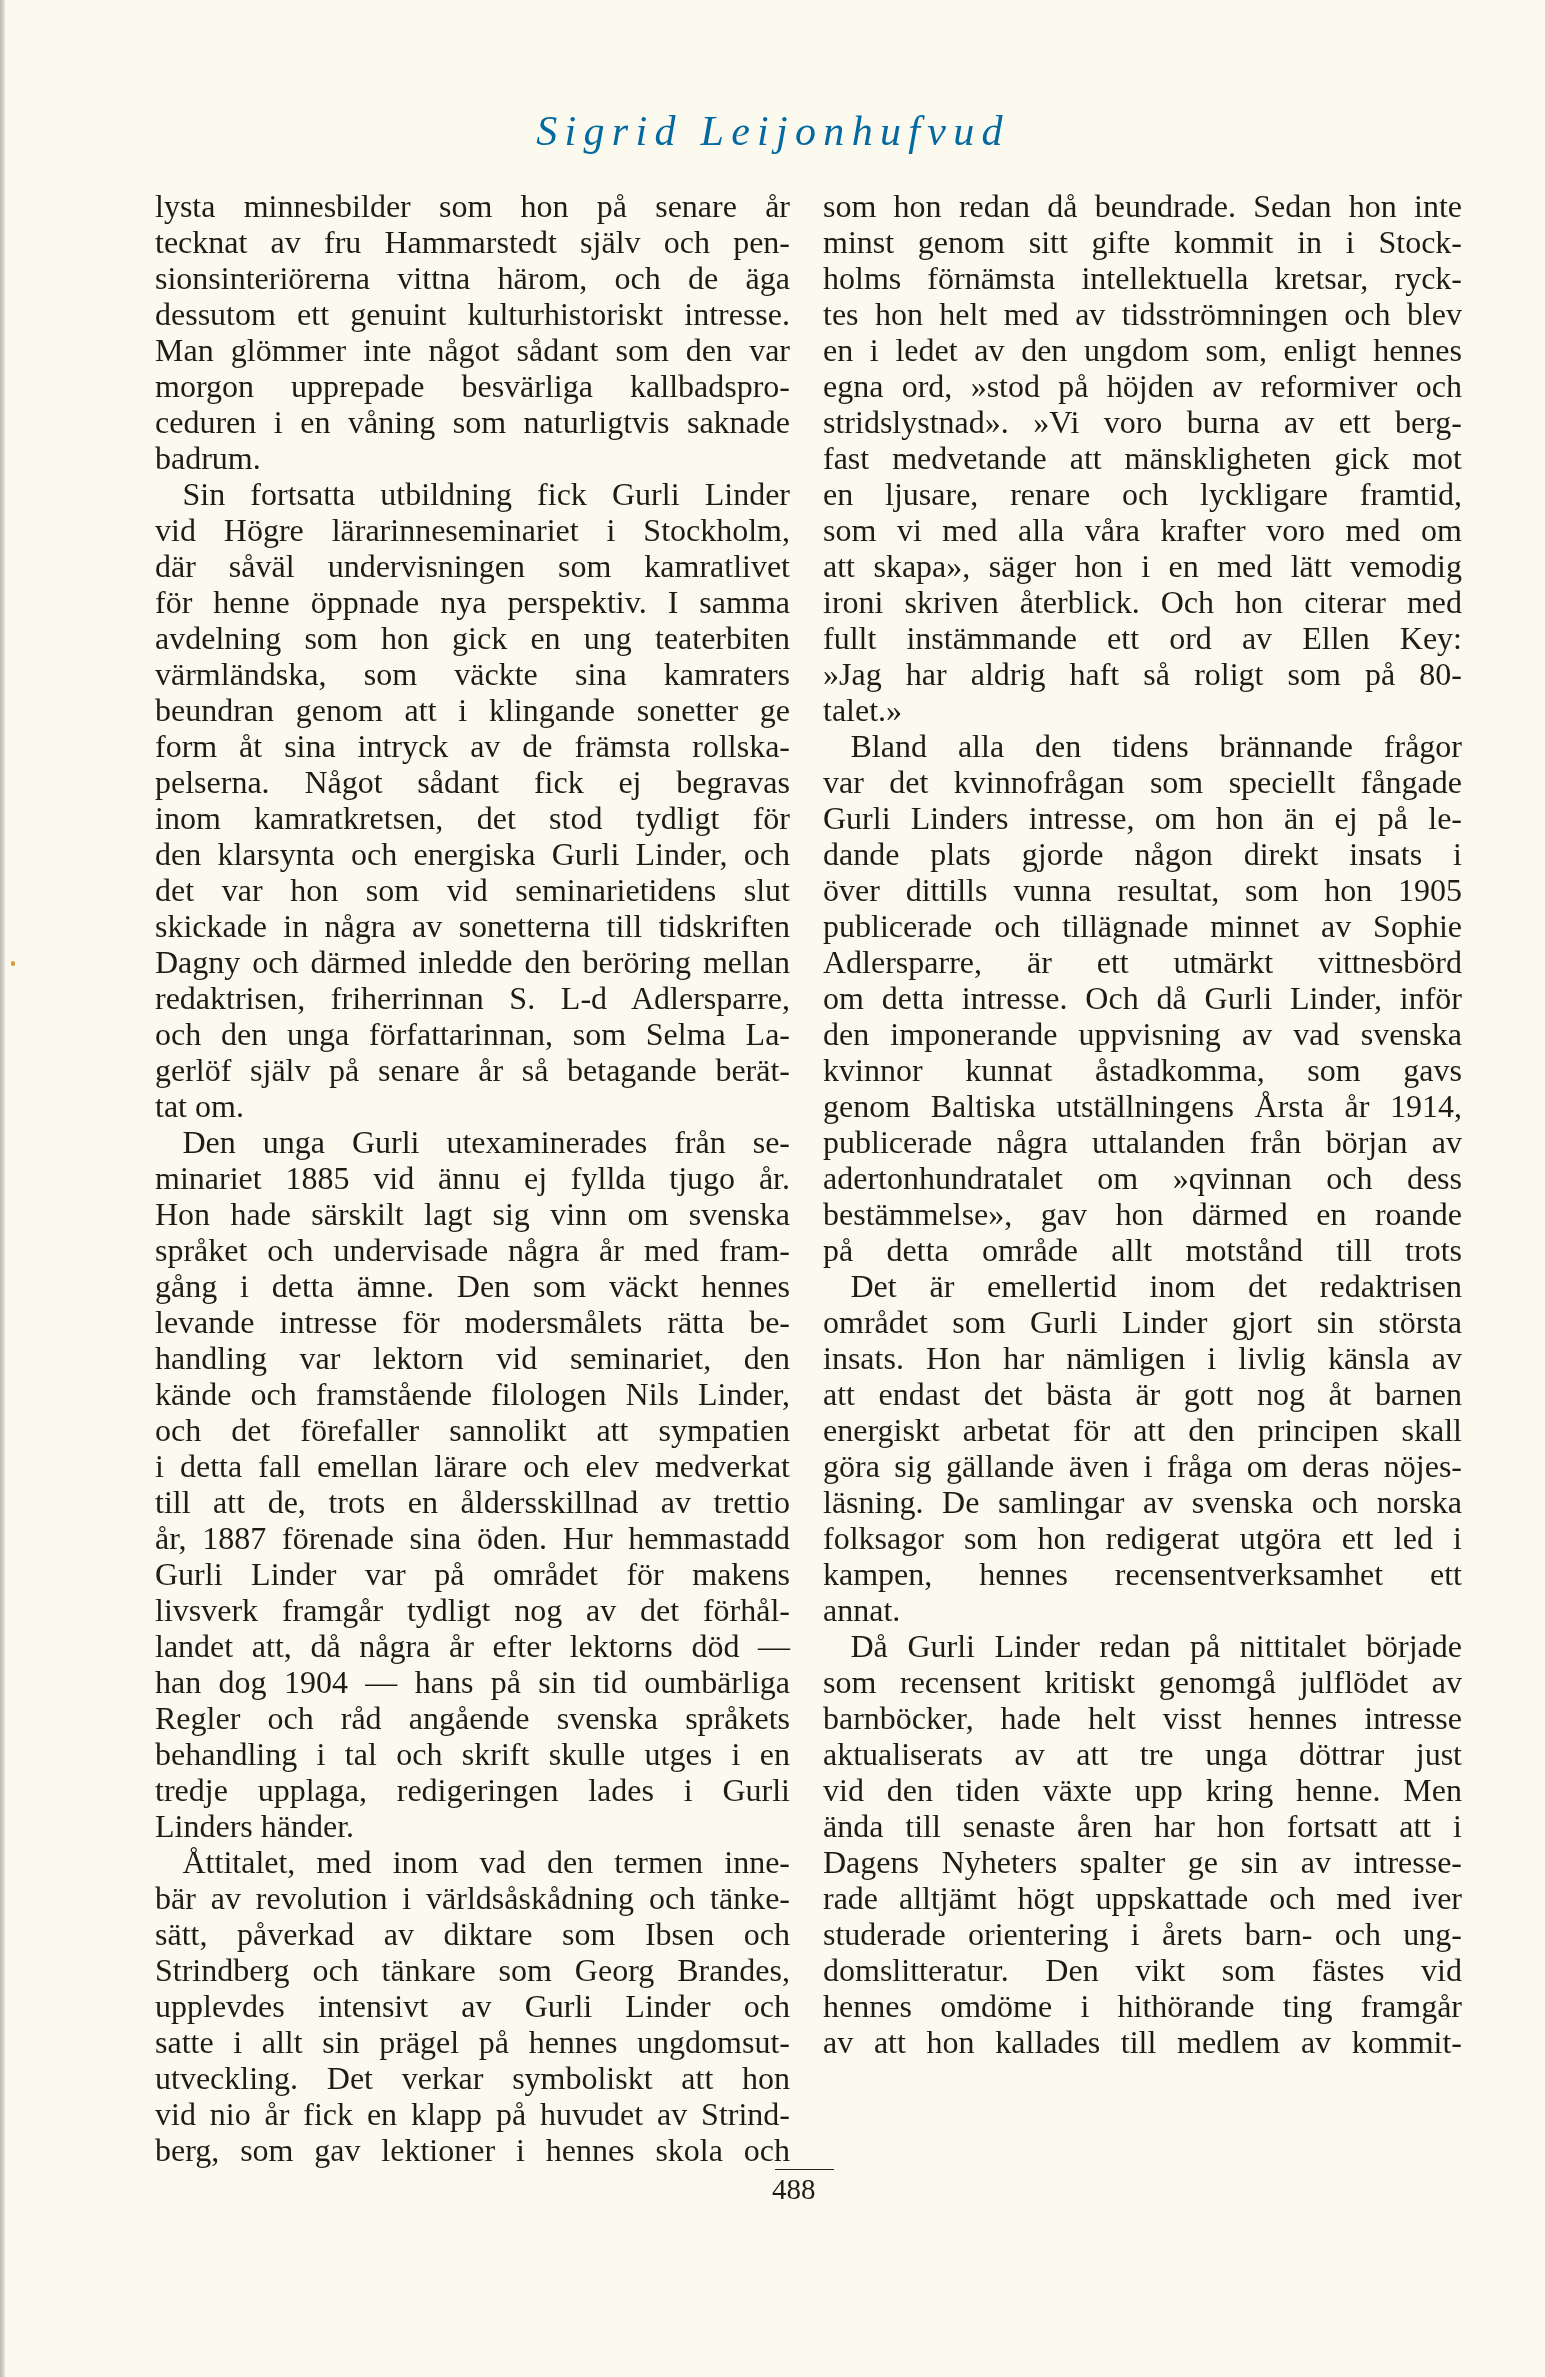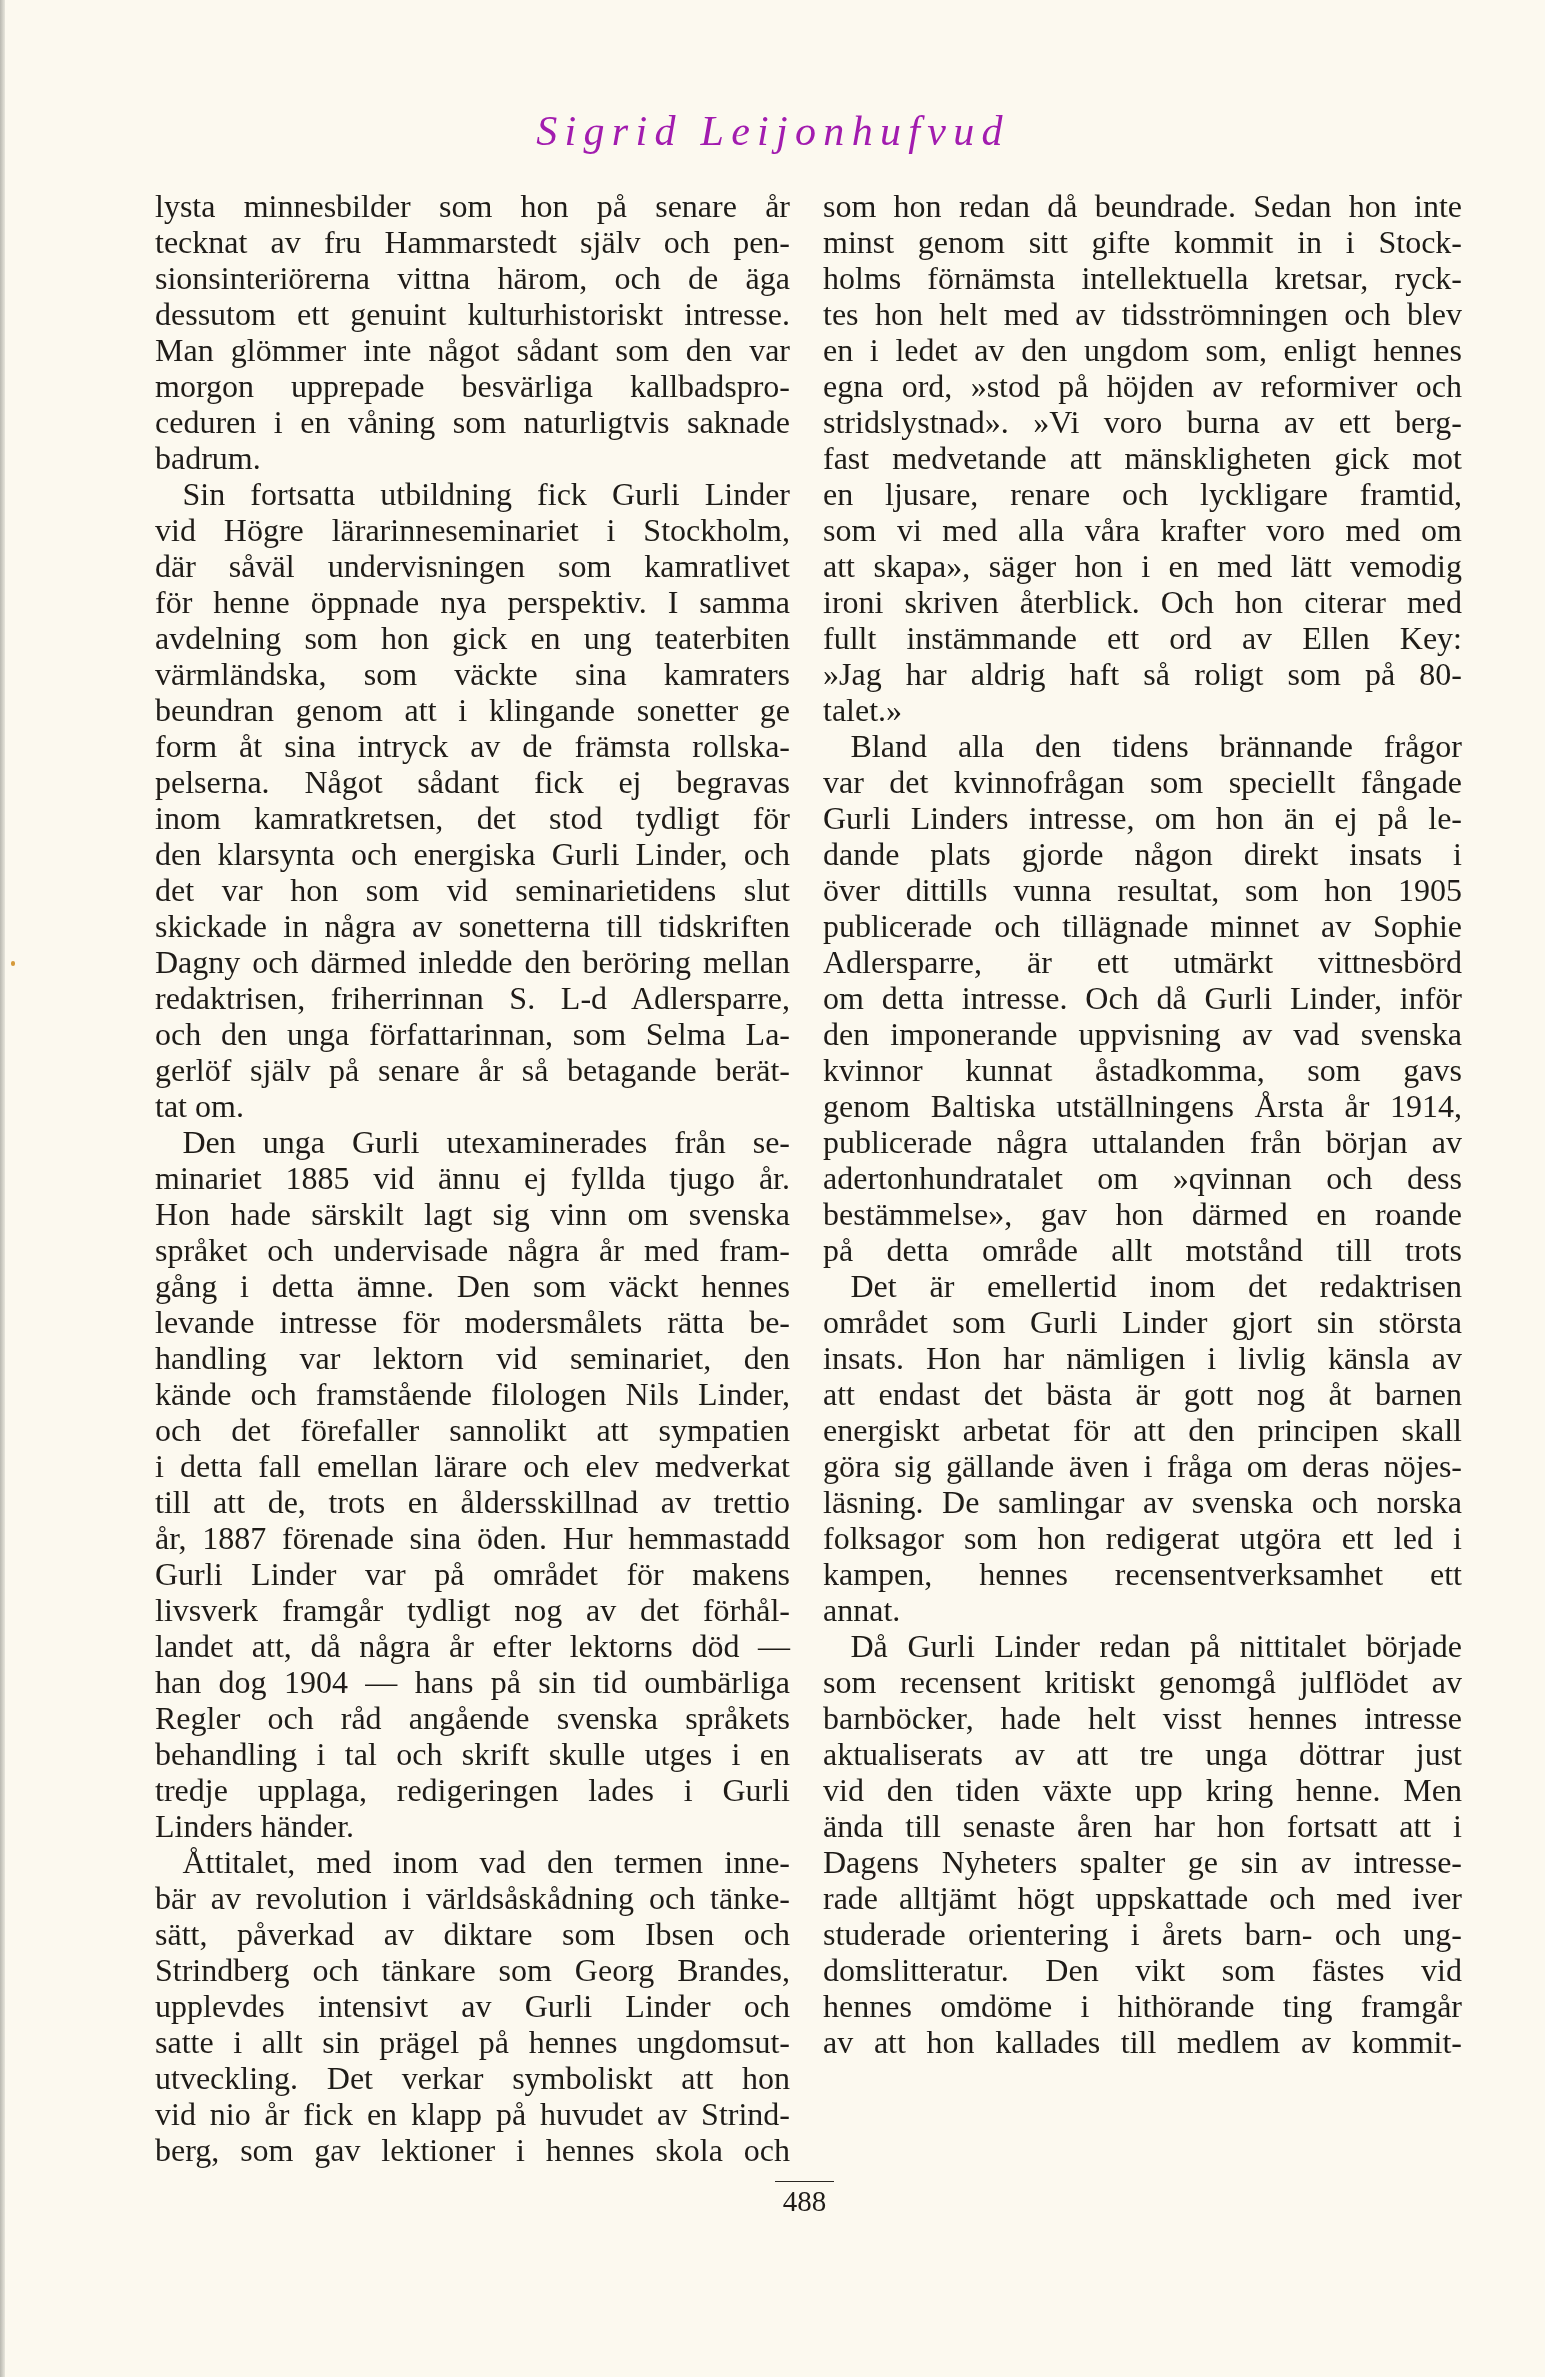--- a/index.html
+++ b/index.html
@@ -14,21 +14,21 @@
   .edge-strip {
     position: absolute; left: 0; top: 0; width: 4.9px; height: 100%;
     background: linear-gradient(to right, #b9b8b0, #e8e6dc);
   }
   .running-head {
     position: absolute; left: 0; width: 100%; top: 107px;
     text-align: center;
     font-style: italic;
     font-size: 42px;
     letter-spacing: 7.3px;
-    color: #a21caf;
+    color: #0369a1;
     line-height: 49px;
   }
   .column {
     position: absolute; top: 188px;
     width: 635px;
     font-size: 32px;
     line-height: 36px;
   }
   .col-left { left: 155px; }
   .col-right { left: 823px; width: 639px; }
@@ -37,22 +37,21 @@
     white-space: nowrap;
     text-align: justify;
     text-align-last: justify;
     height: 36px;
     overflow: visible;
   }
   .line.last { text-align-last: left; }
   .line.indent { padding-left: 27.5px; }
   .page-number-wrap {
     position: absolute; top: 2169px; left: 772px; width: 65px;
-    text-align: center;
-    margin-top: 12px;
+    text-align: left;
   }
   .page-rule {
     height: 0; border-top: 1.6px solid #2a2622; margin: 0 3.2px 3.2px 3.2px;
   }
   .page-number {
     font-size: 29px; line-height: 32px; color: #1f1c18;
   }
   .speck { position:absolute; border-radius:50%; }
 </style>
 </head>

